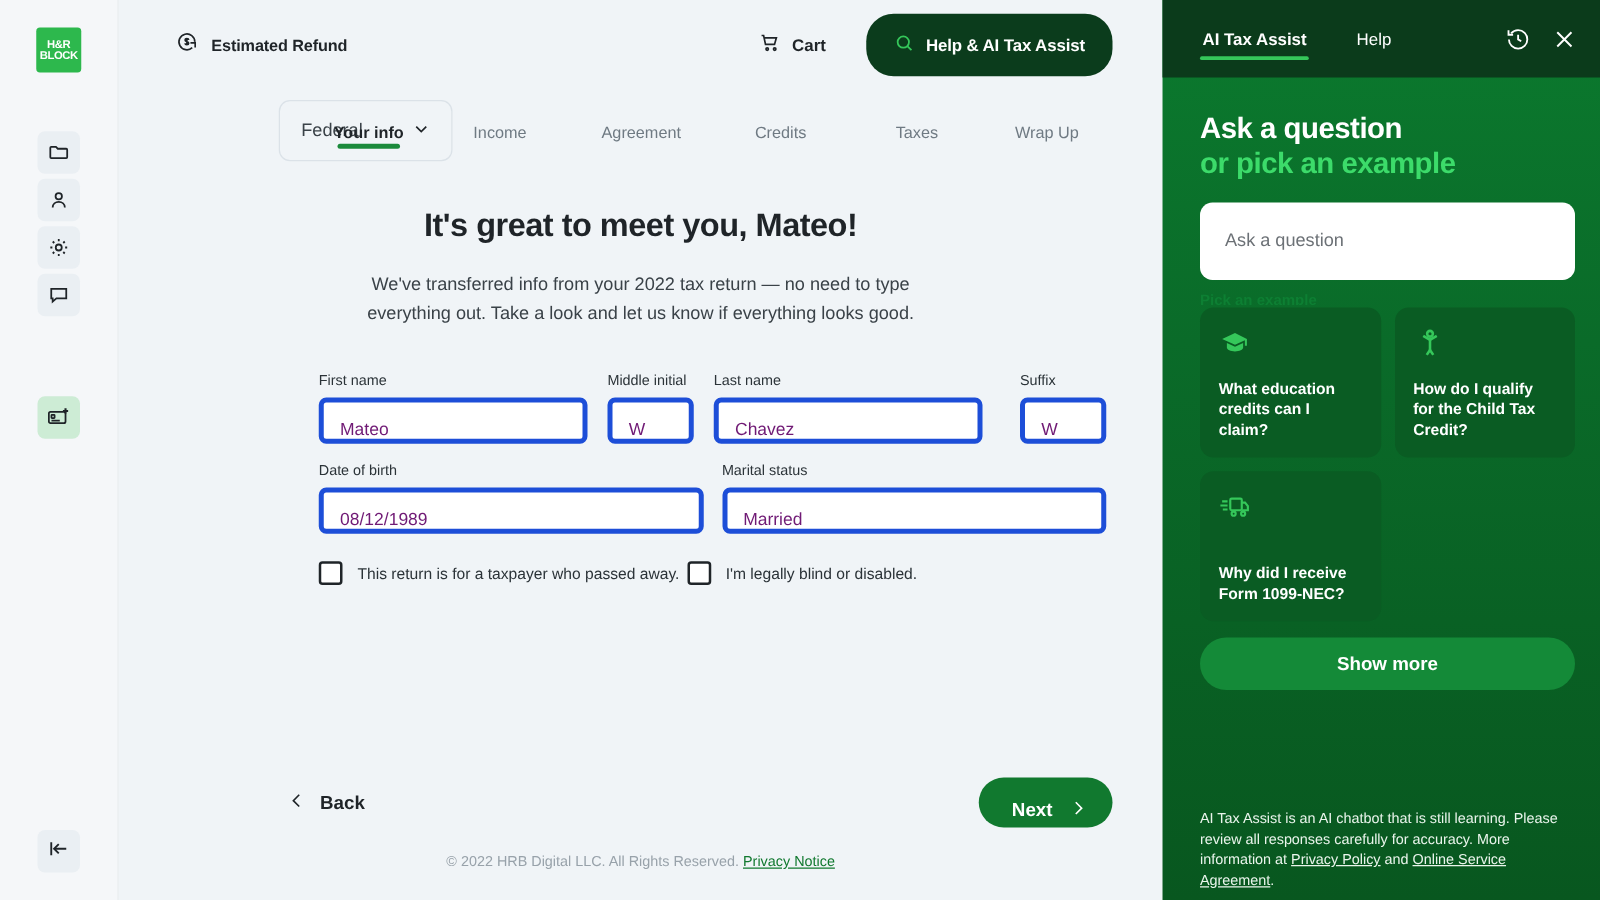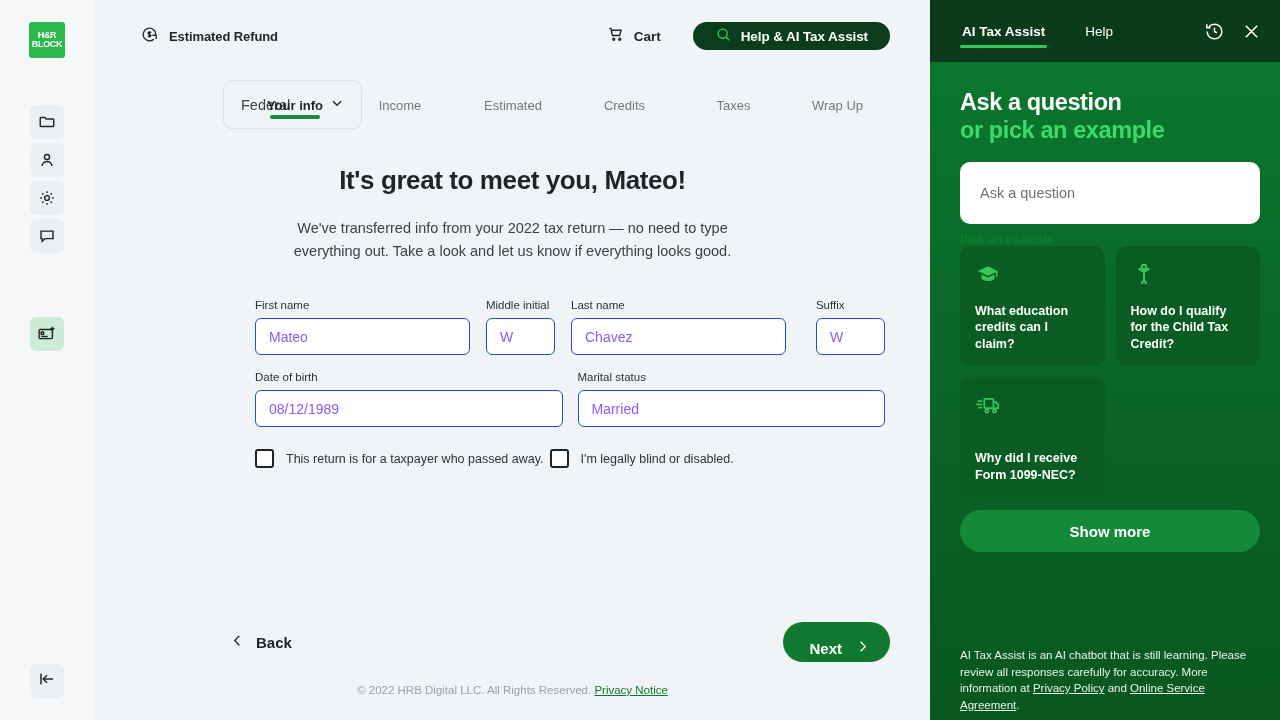--- a/index.html
+++ b/index.html
@@ -50,21 +50,21 @@
     height: 72px; display: flex; align-items: center;
     padding: 0 40px 0 45px; gap: 12px;
   }
   .refund { display: flex; align-items: center; gap: 10px; }
   .refund-label { font-size: 13px; font-weight: bold; color: #1f2428; letter-spacing: -0.1px; }
   .spacer { flex: 1; }
   .cart { display: flex; align-items: center; gap: 9px; margin-right: 20px; }
   .cart-label { font-size: 13.5px; font-weight: bold; color: #1f2428; }
   .help-btn {
     background: #0b3c1c; color: #fff; border: none; border-radius: 22px;
-    height: 28px; padding: 0 22px; display: flex; align-items: center; gap: 9px;
+    height: 50px; padding: 0 22px; display: flex; align-items: center; gap: 9px;
     font-size: 13.5px; font-weight: bold; font-family: inherit; cursor: pointer;
     letter-spacing: -0.1px;
   }
 
   .navrow { display: flex; align-items: center; padding: 12px 40px 0 128px; position: relative; justify-content: flex-end; }
   .fed-select {
     position: absolute; left: 128px; top: 8px;
     width: 139px; height: 49px; border: 1px solid #dbe2e8; border-radius: 9px;
     background: #f0f4f7; display: flex; align-items: center; justify-content: space-between;
     padding: 0 16px 0 17px; font-size: 14.5px; color: #3a4248; cursor: pointer;
@@ -89,23 +89,23 @@
   .subhead {
     text-align: center; margin: 21px auto 0 auto; width: 490px;
     font-size: 14.5px; line-height: 23px; color: #3a4248;
   }
 
   .form { padding: 0 45px 0 160px; margin-top: 36px; }
   .frow { display: flex; align-items: flex-end; gap: 0; }
   .field { display: flex; flex-direction: column; }
   .flabel { font-size: 11.5px; color: #2b3338; margin-bottom: 7px; }
   .finput {
-    height: 37px; border: 1px solid #1d4ed8; border-radius: 6px; background: #fff;
-    display: flex; align-items: center; padding: 0 13px;
-    font-size: 14px; color: #8b5cf6;
+    height: 37px; border: 4px solid #1d4ed8; border-radius: 6px; background: #fff;
+    display: flex; align-items: flex-end; padding: 0 13px;
+    font-size: 14px; color: #701a75;
   }
   .f-first { width: 249px; }
   .f-mid   { width: 80px; margin-left: 16px; }
   .f-last  { width: 249px; margin-left: 16px; }
   .f-suf   { width: 80px; margin-left: 30px; }
   .f-dob   { width: 345px; }
   .f-mar   { width: 345px; margin-left: 15px; }
   .frow2 { margin-top: 16px; }
 
   .checks { margin-top: 22px; display: flex; flex-direction: row; gap: 6px; }
@@ -287,21 +287,21 @@
       <div class="tabs">
         <div class="tab active" style="width:92px">
           <span class="tl">Your info</span>
           <span class="underline"></span>
         </div>
         <div class="tab" style="width:118px">
           <span class="tl">Income</span>
 
         </div>
         <div class="tab" style="width:108px">
-          <span class="tl">Estimated</span>
+          <span class="tl">Agreement</span>
 
         </div>
         <div class="tab" style="width:115px">
           <span class="tl">Credits</span>
 
         </div>
         <div class="tab" style="width:103px">
           <span class="tl">Taxes</span>
 
         </div>

